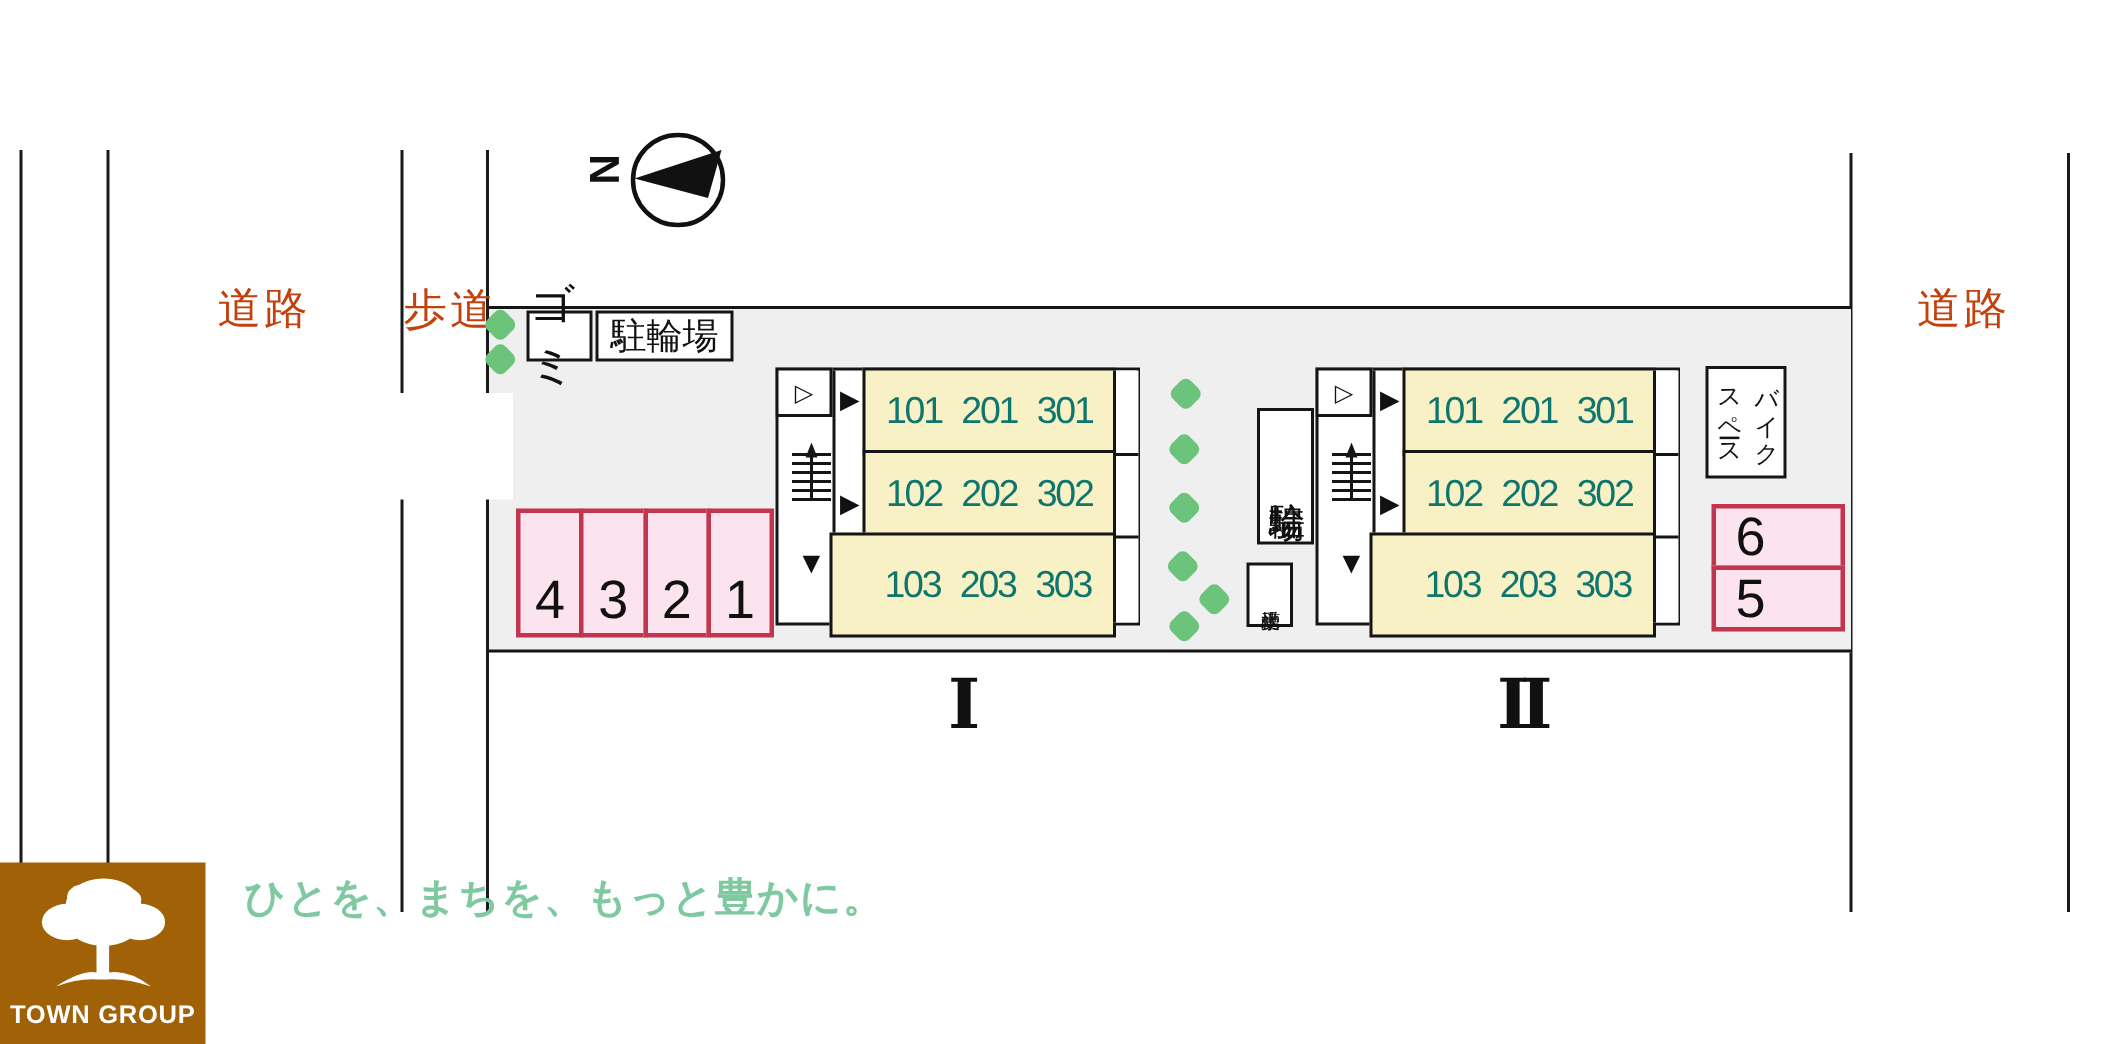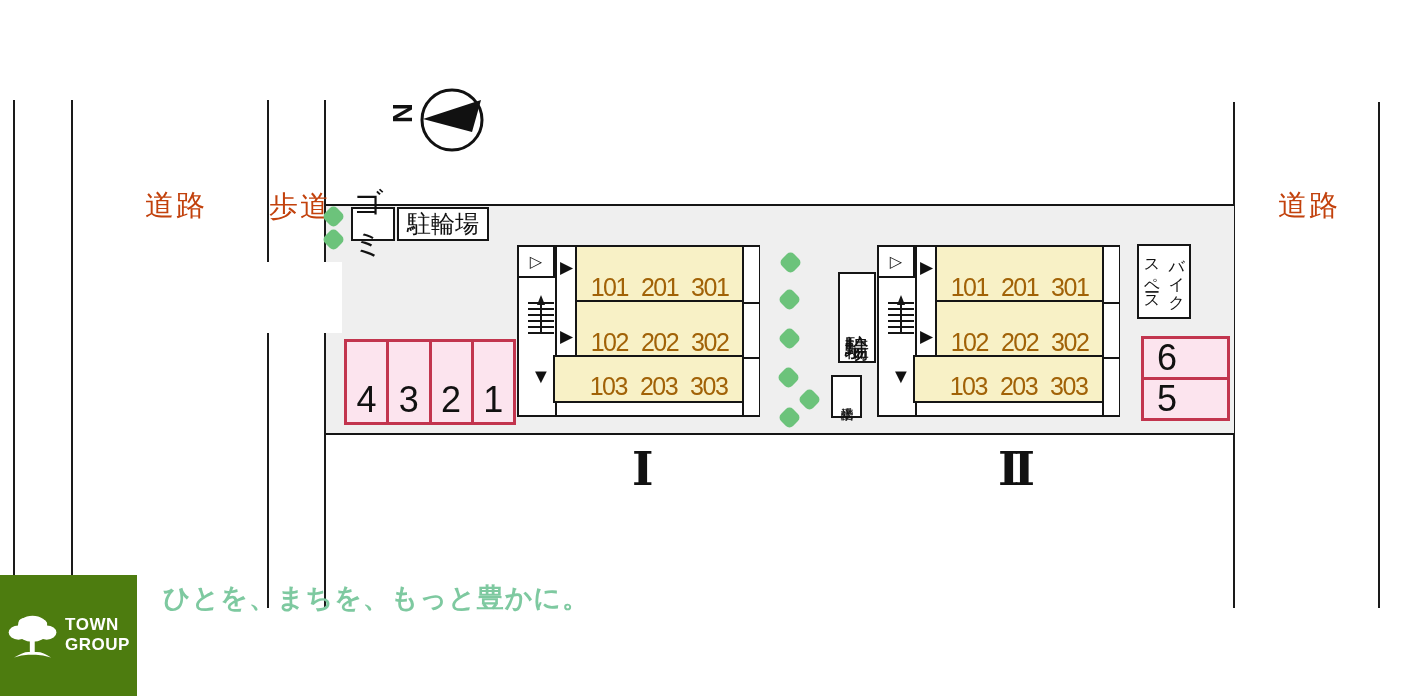--- a/index.html
+++ b/index.html
@@ -46,36 +46,36 @@
   
   .bldg { position:absolute; width:243px; height:172px; background:#fff; border:2px solid #151515; z-index:3; }
   .bldg .entrance { position:absolute; left:-2px; top:-2px; width:38px; height:33px;
                     border:2px solid #151515; background:#fff; display:flex; align-items:center;
                     justify-content:center; font-size:16px; color:#111; }
   .bldg .shaft-line { position:absolute; left:36px; top:0; width:2px; height:168px; background:#151515; }
   .bldg .stairs { position:absolute; left:8px; top:48px; }
   .bldg .door { position:absolute; left:41px; font-size:17px; color:#111; }
   .bldg .down { position:absolute; left:12px; top:118px; font-size:20px; color:#111; }
   .bldg .room { position:absolute; background:#f8f1c6; border:2px solid #151515;
-                display:flex; align-items:flex-end; justify-content:center; gap:13px;
-                font-size:25px; letter-spacing:-1.5px; color:#a16207; }
+                display:flex; align-items:center; justify-content:center; gap:13px;
+                font-size:25px; letter-spacing:-1.5px; color:#0f766e; }
   .bldg .r1 { left:56px; top:-2px; width:169px; height:59px; }
   .bldg .r2 { left:56px; top:53px; width:169px; height:59px; }
-  .bldg .r3 { left:34px; top:108px; width:191px; height:48px;padding-left:20px; }
+  .bldg .r3 { left:34px; top:108px; width:191px; height:70px;padding-left:20px; }
   .bldg .balcony { position:absolute; left:223px; top:0; width:17px; height:168px;
                    background:#fff; border-left:2px solid #151515; }
   .bldg .balcony .div1, .bldg .balcony .div2 { position:absolute; left:0; width:100%; height:2px; background:#151515; }
   .bldg .balcony .div1 { top:55px; } .bldg .balcony .div2 { top:110px; }
 
   .bldg-label { position:absolute; font-family:"DejaVu Serif","Liberation Serif",serif;
                 font-weight:bold; font-size:46px; color:#111; }
 
   
-  .logo-sq { position:absolute; left:0; top:575px; width:137px; height:121px; background:#4d7c0f;
-             display:flex; flex-direction:row; align-items:center; z-index:2; }
+  .logo-sq { position:absolute; left:0; top:575px; width:137px; height:121px; background:#a16207;
+             display:flex; flex-direction:column; align-items:center; z-index:2; }
   .logo-sq .logo-text { color:#fff; font-weight:bold; font-size:17px; letter-spacing:0.5px; margin-top:-2px; }
   .tagline { position:absolute; left:163px; top:580px; font-size:27px; color:#7ec9a0;
              font-weight:bold; letter-spacing:1px; z-index:1; }
   .brand { position:absolute; left:158px; top:601px; font-size:60px; color:#7ec9a0;
            font-weight:bold; letter-spacing:1px; z-index:1; }
 </style>
 </head>
 <body>
 
 <div id="stage">

